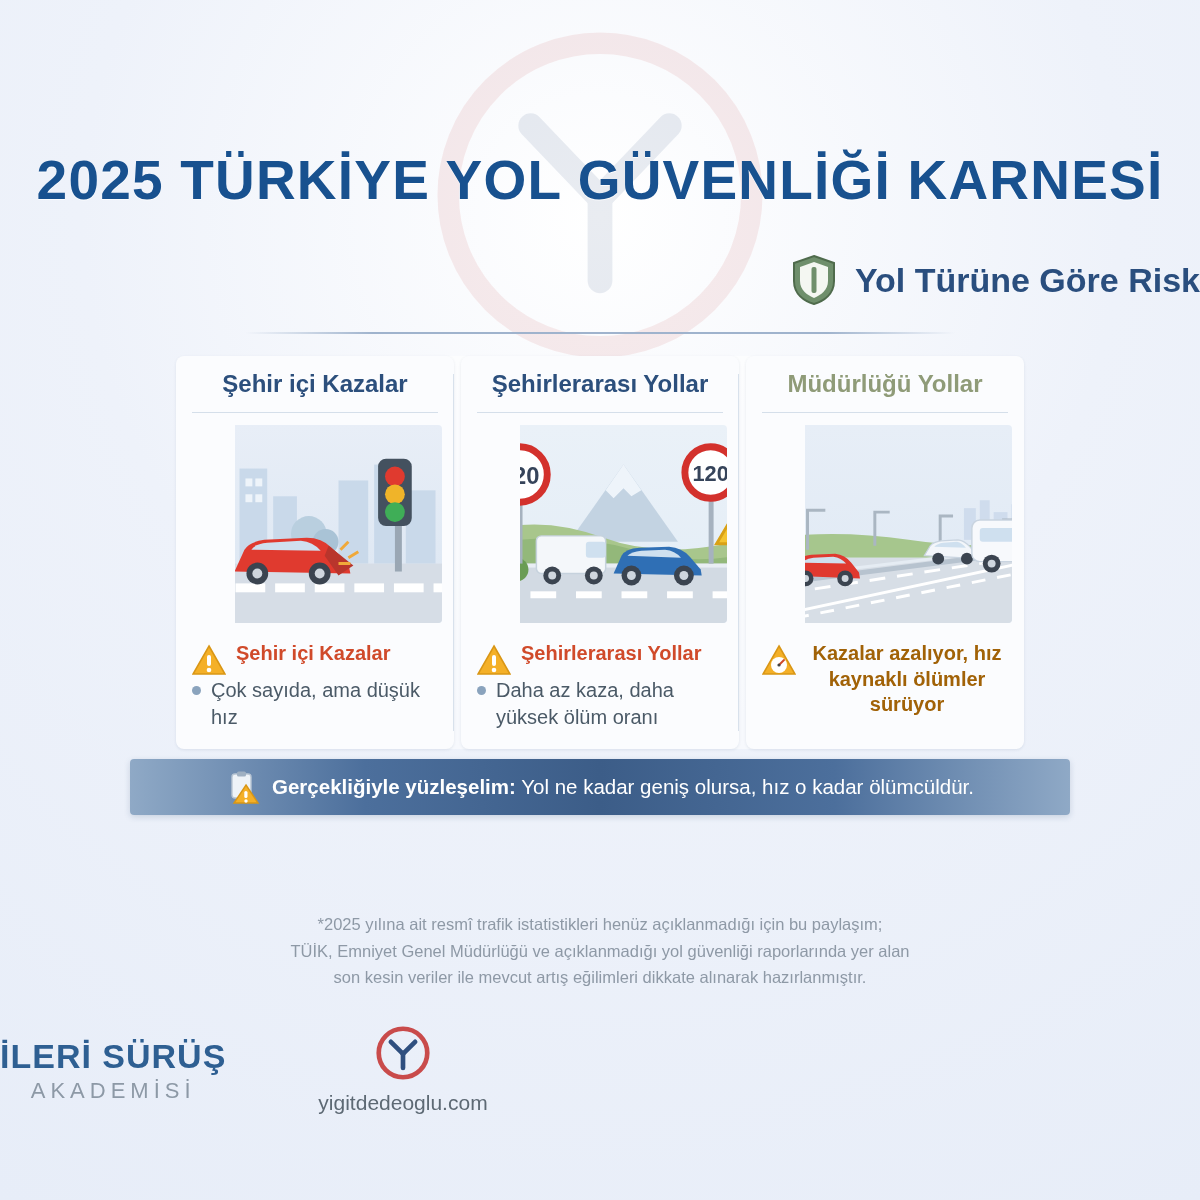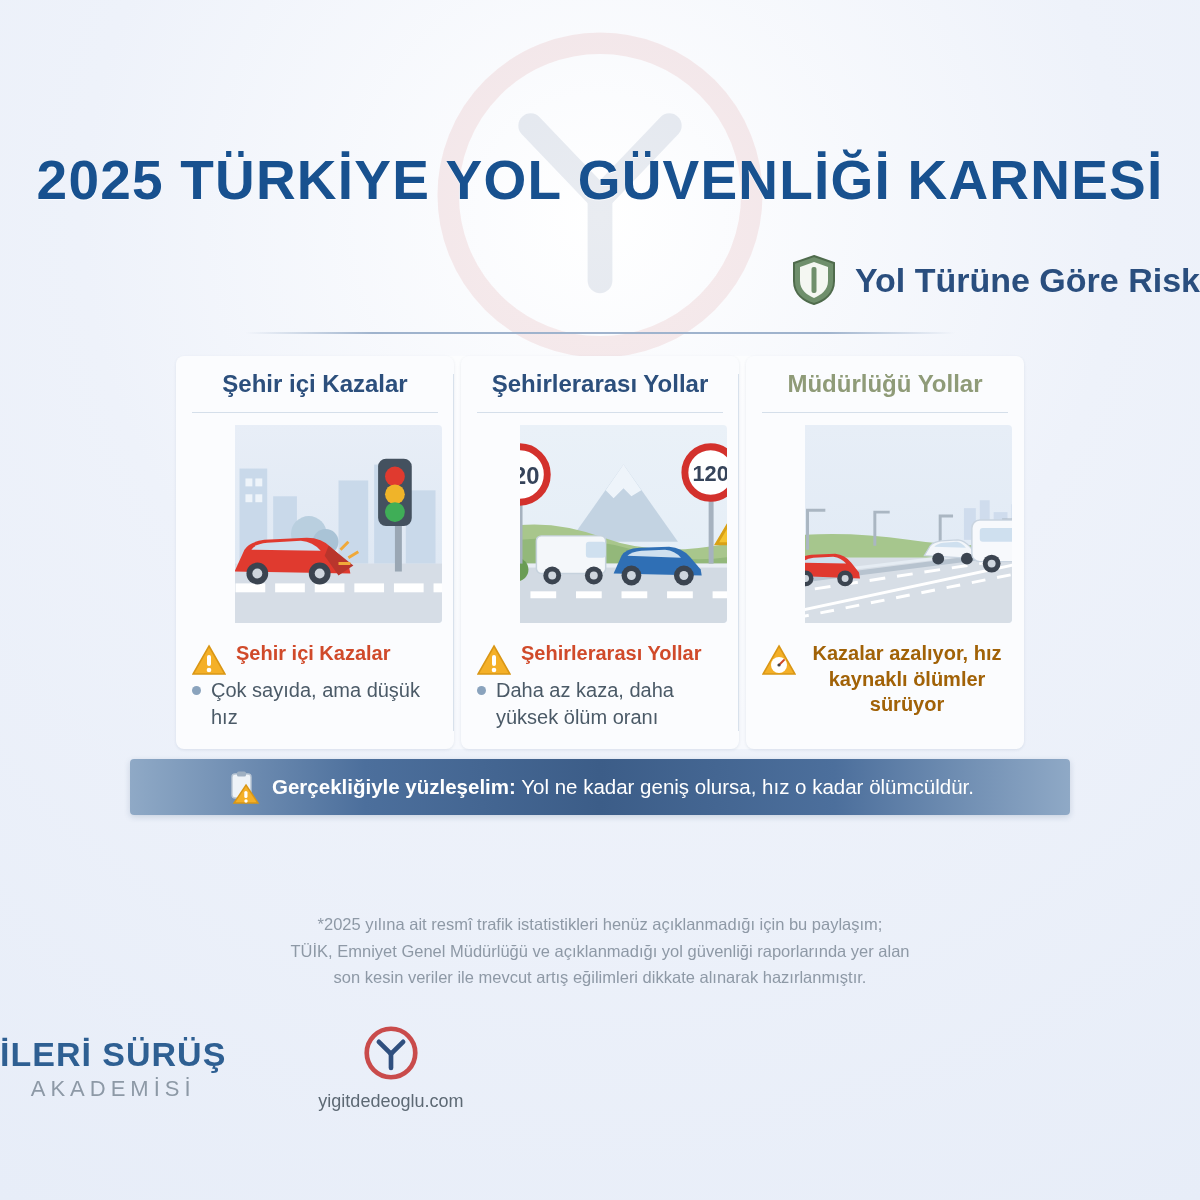--- a/index.html
+++ b/index.html
@@ -210,21 +210,21 @@
     margin-top: 2px;
   }
   .site {
     display: flex;
     align-items: center;
     flex-direction: column;
     gap: 10px;
   }
   .site-logo { width: 56px; height: 56px; }
   .site-url {
-    font-size: 18px;
+    font-size: 21px;
     color: #5d6974;
   }
 </style>
 </head>
 <body>
 
 <div class="page">
 
   <svg class="watermark" viewBox="0 0 200 200">
     <circle cx="100" cy="100" r="92" fill="none" stroke="#c94b4b" stroke-width="13"></circle>

